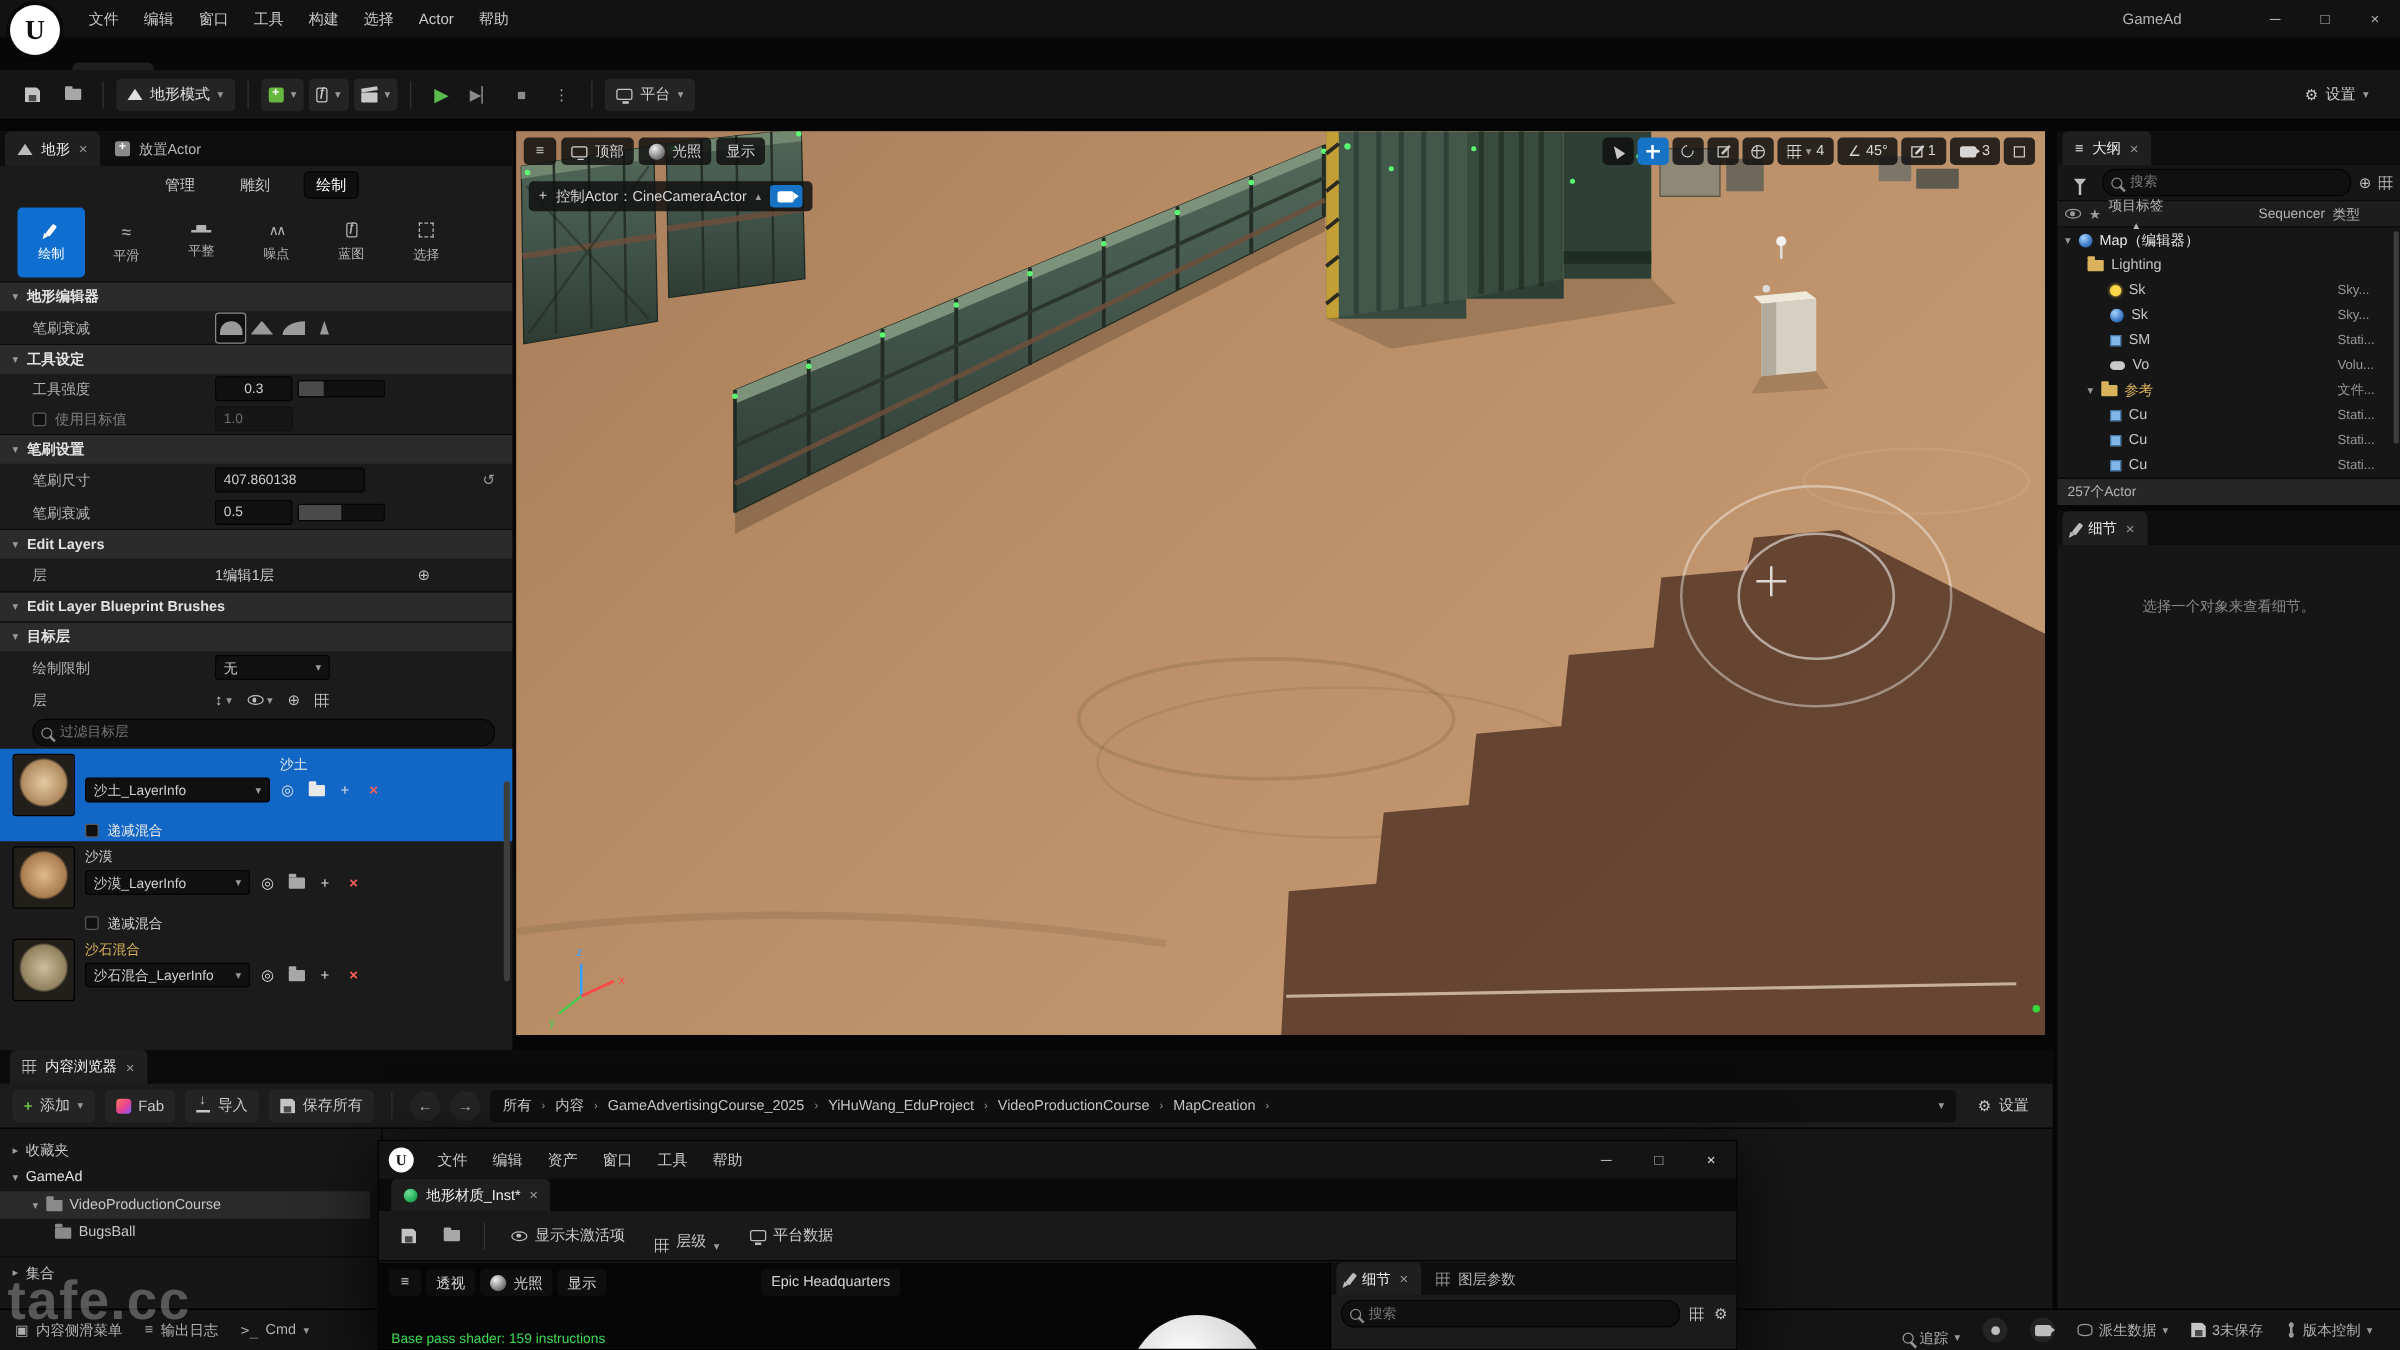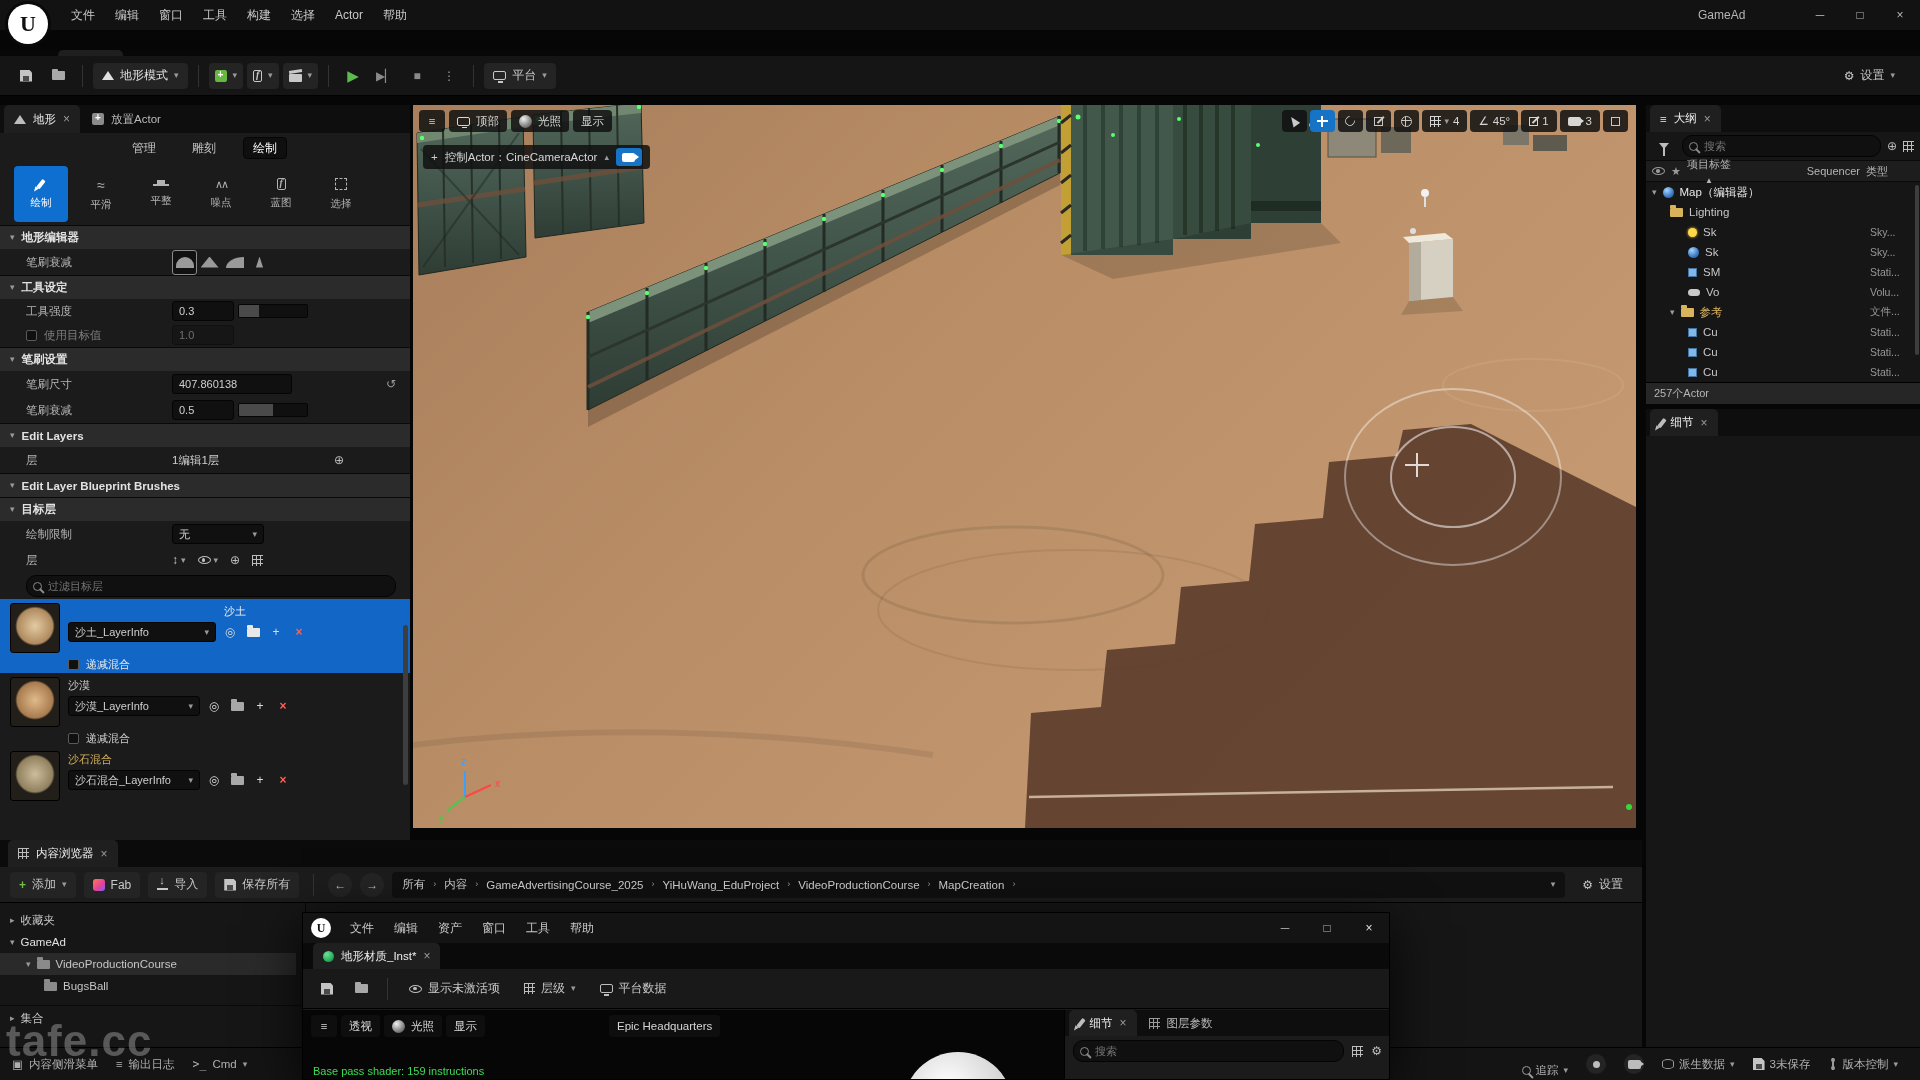--- a/index.html
+++ b/index.html
@@ -255,21 +255,21 @@
           <span class="fal tip"></span>
         </span>
     </div>
 
     <div class="sechdr">
         <span class="caret">▾</span>
         <span>工具设定</span>
       </div>
     <div class="prow" style="height:24px;">
         <span class="plabel">工具强度</span>
-      <input class="ipt" readonly="" style="width: 62px;" value="0.3">
+      <input class="ipt" readonly="" style="width: 62px; text-align: center;" value="0.3">
       <span class="slid" style="width:70px;margin-left:4px;">
           <i style="width:30%"></i>
         </span>
     </div>
     <div class="prow" style="height:24px;">
         <span class="plabel flex" style="gap:7px;color:#7d7d7d;">
           <span class="cbx"></span>
           <span>使用目标值</span>
         </span>
       <input class="ipt" readonly="" style="width: 62px; opacity: 0.45;" value="1.0">
@@ -670,20 +670,23 @@
       <span>257个Actor</span>
     </div>
     <div style="height:5px;background:#060606;"></div>
     <div class="flex" style="height:27px;background:#0e0e0e;padding-left:4px;">
       <span class="tab on">
           <span class="i i-brush" style="color:#bdbdbd"></span>
           <span>细节</span>
           <span class="xmark">×</span>
         </span>
     </div>
+    <div style="padding-top:42px;text-align:center;color:#8a8a8a;font-size:11.5px;">
+      <span>选择一个对象来查看细节。</span>
+    </div>
     <div class="scroll" style="right:1px;top:80px;height:170px;width:4px;"></div>
   </div>
 
   <div class="abs" style="left:0;top:840px;width:1642px;height:207px;background:#161616;">
     <div class="flex" style="height:27px;background:#0b0b0b;padding-left:8px;">
       <span class="tab on">
           <span class="i i-grid" style="color:#bdbdbd"></span>
           <span>内容浏览器</span>
           <span class="xmark">×</span>
         </span>
@@ -823,21 +826,21 @@
           <span class="i i-floppy"></span>
         </span>
       <span class="icobtn">
           <span class="i i-folder"></span>
         </span>
       <span class="sep"></span>
       <span class="btn" style="background:none;">
           <span class="i i-eye" style="color:#bdbdbd;"></span>
           <span>显示未激活项</span>
         </span>
-      <span class="btn" style="background:none;">
+      <span class="btn" style="background:none;align-items:flex-end;">
           <span class="i i-grid" style="color:#bdbdbd;"></span>
           <span>层级</span>
           <span class="caret">▾</span>
         </span>
       <span class="btn" style="background:none;">
           <span class="i i-monitor" style="color:#bdbdbd;"></span>
           <span>平台数据</span>
         </span>
     </div>
     <div class="abs" style="left:0;top:97px;width:761px;height:71px;background:#060606;overflow:hidden;">

